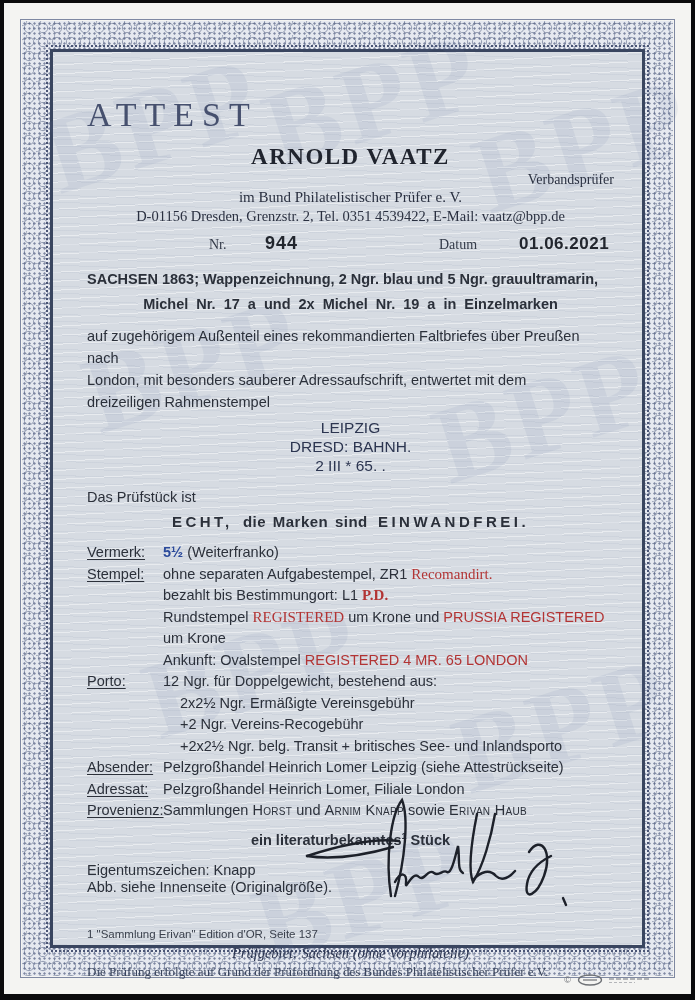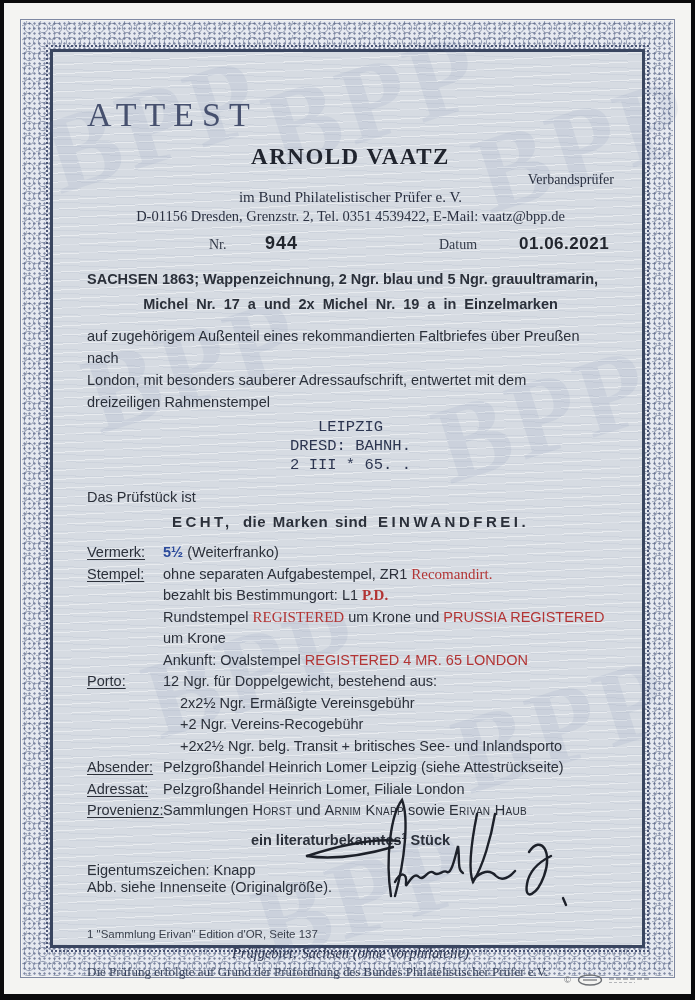--- a/index.html
+++ b/index.html
@@ -38,21 +38,21 @@
   .meta span{position:absolute;top:0;}
   .m-nr{left:122px;font-size:14px;color:#333a48;}
   .m-nrv{left:178px;top:-4px !important;font-size:18px;font-weight:bold;letter-spacing:1px;color:#22262e;}
   .m-dl{left:352px;font-size:14px;color:#333a48;}
   .m-dv{left:432px;top:-3px !important;font-size:17px;font-weight:bold;letter-spacing:.5px;color:#22262e;}
   
   .desc{margin:8px 0 0;font-weight:600;}
   .michel{margin:9px 0 0;text-align:center;font-weight:700;word-spacing:4px;}
   .para{margin:13px 0 0;}
   .para div{line-height:22px;}
-  .stampblock{margin:5px 0 14px;text-align:center;font-family:Liberation Mono, monospace;
+  .stampblock{margin:5px 0 14px;text-align:center;font-family:Liberation Sans, sans-serif;
     font-size:15.5px;color:#2c3550;line-height:19px;}
   .intro{margin:14px 0 0;}
   .verdict{margin:8px 0 0;text-align:center;font-weight:600;font-size:15px;}
   .verdict .ls{letter-spacing:3.5px;}
   .verdict .mid{letter-spacing:.5px;word-spacing:2px;margin:0 6px;}
   
   .details{margin-top:12px;}
   .drow{display:grid;grid-template-columns:76px 1fr;}
   .dlabel{text-decoration:underline;text-underline-offset:2px;line-height:21.5px;}
   .dline{line-height:21.5px;}

